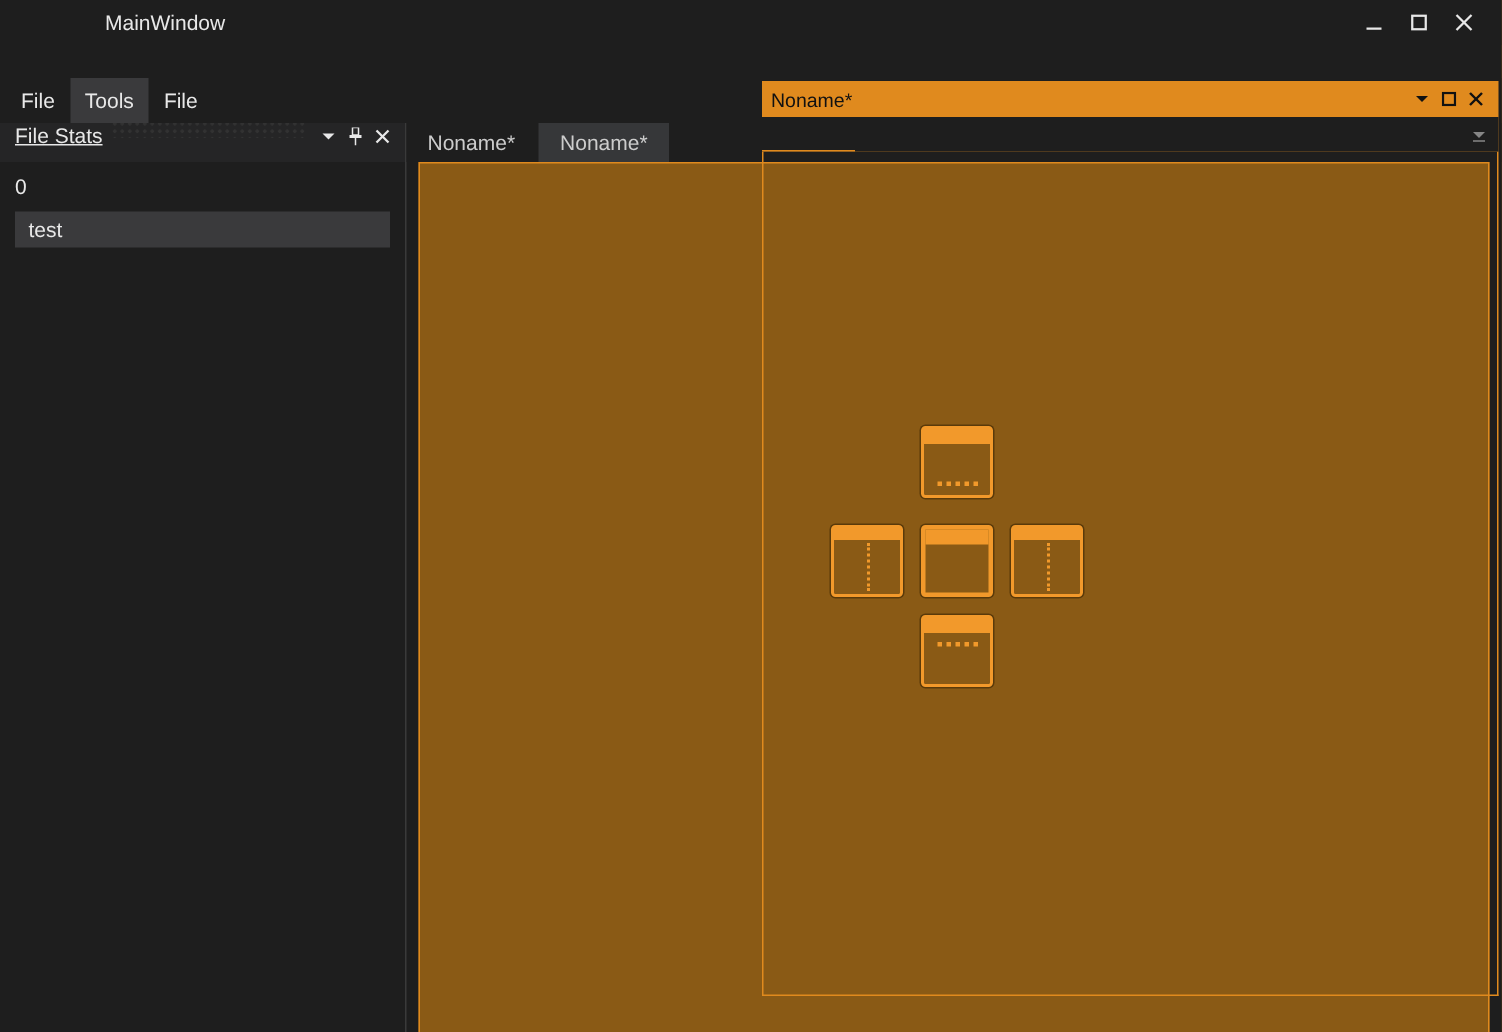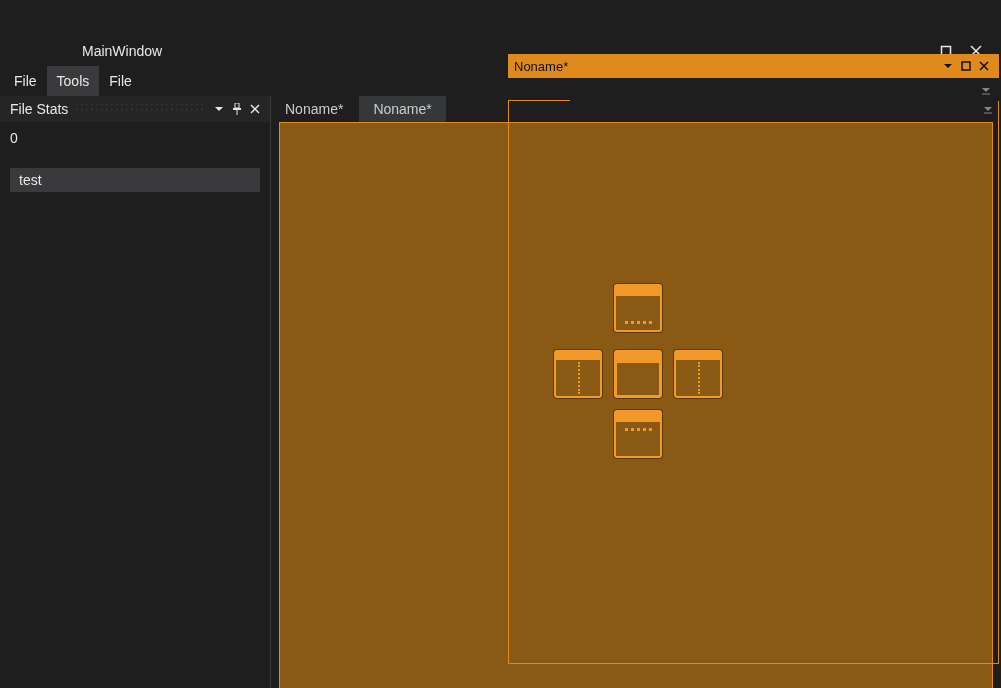--- a/index.html
+++ b/index.html
@@ -22,38 +22,38 @@
     font-family: "Segoe UI", Arial, sans-serif;
     font-size: 13px;
     color: var(--text);
     overflow: hidden;
   }
   
   .titlebar {
     height: 30px;
     display: flex;
     align-items: center;
-    padding: 0 10px 0 38px;
-    background: var(--bg);
-    margin-top: 36px;
+    padding: 0 10px 0 26px;
+    background: var(--bg);
   }
   .titlebar .spacer { flex: 1; }
   .title-icon { width: 16px; height: 16px; margin-right: 28px; }
   .winctrl {
     width: 30px; height: 30px;
     display: flex; align-items: center; justify-content: center;
   }
   .winctrl svg { display:block; }
   
   .menubar {
     height: 30px;
     display: flex;
     align-items: stretch;
     padding-left: 4px;
     background: var(--bg);
+    margin-top: 22px;
   }
   .menu-item {
     padding: 0 10px;
     display: flex; align-items: center;
     font-size: 14px;
   }
   .menu-item.hover { background: var(--menu-hover); }
   
   .workarea {
     position: relative;
@@ -64,23 +64,24 @@
   
   .sidepanel {
     width: 270px;
     background: #1e1e1e;
     display: flex; flex-direction: column;
   }
   .panel-header {
     height: 26px;
     background: var(--panel);
     display: flex;
-    align-items: center;
+    align-items: flex-start;
     padding: 0 6px 0 10px;
     font-size: 14px;
+    text-decoration: underline;
   }
   .panel-header .grip {
     flex: 1;
     height: 10px;
     margin: 0 6px;
     background-image: radial-gradient(circle, #3a3a3a 1px, transparent 1px);
     background-size: 5px 5px;
     background-position: 0 3px;
     opacity: .6;
   }
@@ -88,21 +89,21 @@
     width: 18px; height: 18px;
     display:flex; align-items:center; justify-content:center;
     color: var(--text);
   }
   .panel-body {
     padding: 6px 10px;
     font-size: 14px;
     line-height: 20px;
   }
   .panel-input {
-    margin-top: 20px;
+    margin-top: 7px;
     background: var(--menu-hover);
     height: 24px;
     display:flex; align-items:center;
     padding: 0 8px;
     color: var(--text);
     font-size: 14px;
     border: 1px solid transparent;
   }
   
   .docregion {

